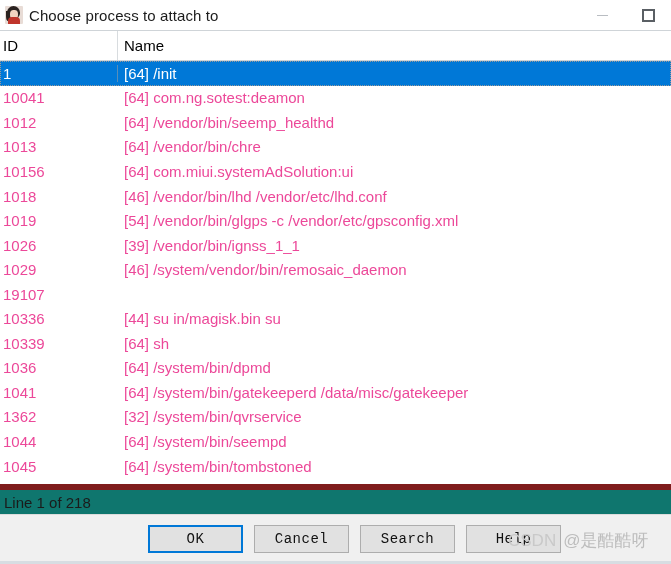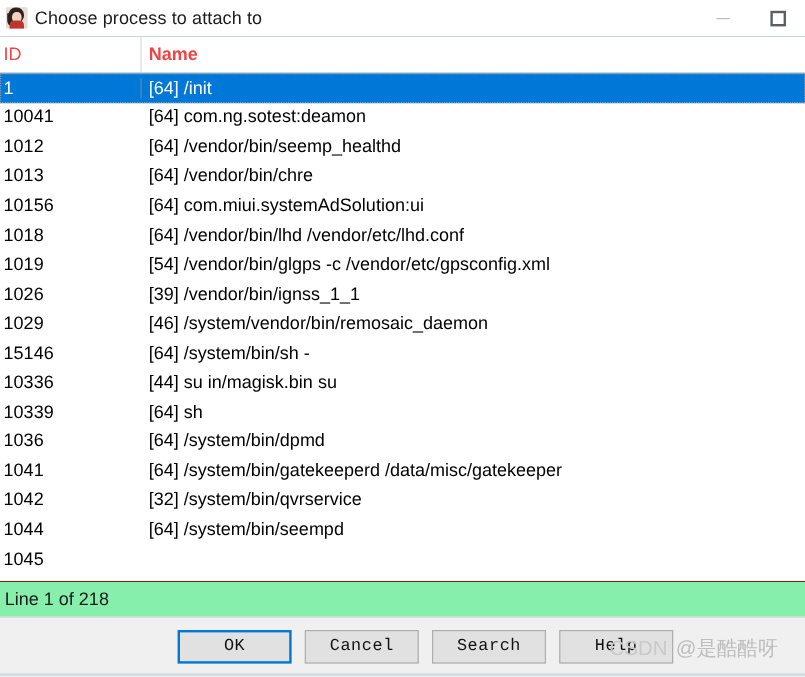--- a/index.html
+++ b/index.html
@@ -114,48 +114,47 @@
     min-height: 29px;
     display: flex;
     background: #ffffff;
     border-bottom: 1px solid #cfd4d8;
     position: relative;
   }
   .col-head {
     display: flex;
     align-items: center;
     font-size: 15px;
-    color: #ef4444;
+    color: #000000;
     box-sizing: border-box;
   }
   #col-head-id {
     width: 118px;
     padding-left: 3px;
     border-right: 1px solid #d8dcdf;
   }
   #col-head-name {
     flex: 1;
     padding-left: 6px;
-    font-weight: bold;
   }
 
   
   #list-area {
     position: relative;
     flex: 1;
     overflow: hidden;
     background: #ffffff;
   }
   .row {
     height: 24.55px;
     display: flex;
     align-items: center;
     box-sizing: border-box;
     font-size: 15px;
-    color: #000000;
+    color: #ec4899;
     white-space: nowrap;
   }
   .row .cell-id {
     width: 118px;
     box-sizing: border-box;
     padding-left: 3px;
     overflow: hidden;
   }
   .row .cell-name {
     flex: 1;
@@ -170,22 +169,22 @@
     outline-offset: -1px;
   }
   .row.selected .cell-id {
     border-right: 1px solid rgba(160,160,160,0.55);
   }
 
   
   #statusbar {
     height: 30px;
     min-height: 30px;
-    background: #86efac;
-    border-top: 1px solid #7f1d1d;
+    background: #0f766e;
+    border-top: 6px solid #7f1d1d;
     display: flex;
     align-items: center;
     padding-left: 4px;
     box-sizing: border-box;
   }
   #status-text {
     font-size: 15px;
     color: #1b1b1b;
   }
 
@@ -288,64 +287,64 @@
       <div class="row">
         <div class="cell-id">1013</div>
         <div class="cell-name">[64] /vendor/bin/chre</div>
       </div>
       <div class="row">
         <div class="cell-id">10156</div>
         <div class="cell-name">[64] com.miui.systemAdSolution:ui</div>
       </div>
       <div class="row">
         <div class="cell-id">1018</div>
-        <div class="cell-name">[64] /vendor/bin/lhd /vendor/etc/lhd.conf</div>
+        <div class="cell-name">[46] /vendor/bin/lhd /vendor/etc/lhd.conf</div>
       </div>
       <div class="row">
         <div class="cell-id">1019</div>
         <div class="cell-name">[54] /vendor/bin/glgps -c /vendor/etc/gpsconfig.xml</div>
       </div>
       <div class="row">
         <div class="cell-id">1026</div>
         <div class="cell-name">[39] /vendor/bin/ignss_1_1</div>
       </div>
       <div class="row">
         <div class="cell-id">1029</div>
         <div class="cell-name">[46] /system/vendor/bin/remosaic_daemon</div>
       </div>
       <div class="row">
-        <div class="cell-id">15146</div>
-        <div class="cell-name">[64] /system/bin/sh -</div>
+        <div class="cell-id">19107</div>
       </div>
       <div class="row">
         <div class="cell-id">10336</div>
         <div class="cell-name">[44] su in/magisk.bin su</div>
       </div>
       <div class="row">
         <div class="cell-id">10339</div>
         <div class="cell-name">[64] sh</div>
       </div>
       <div class="row">
         <div class="cell-id">1036</div>
         <div class="cell-name">[64] /system/bin/dpmd</div>
       </div>
       <div class="row">
         <div class="cell-id">1041</div>
         <div class="cell-name">[64] /system/bin/gatekeeperd /data/misc/gatekeeper</div>
       </div>
       <div class="row">
-        <div class="cell-id">1042</div>
+        <div class="cell-id">1362</div>
         <div class="cell-name">[32] /system/bin/qvrservice</div>
       </div>
       <div class="row">
         <div class="cell-id">1044</div>
         <div class="cell-name">[64] /system/bin/seempd</div>
       </div>
       <div class="row">
         <div class="cell-id">1045</div>
+        <div class="cell-name">[64] /system/bin/tombstoned</div>
       </div>
       <div class="row">
         <div class="cell-id">1047</div>
         <div class="cell-name">[64] /vendor/bin/hw/android.hardware.biometrics.fingerprint@2.1-servi</div>
       </div>
     </div>
 
   <div id="statusbar">
     <div id="status-text">Line 1 of 218</div>
   </div>

